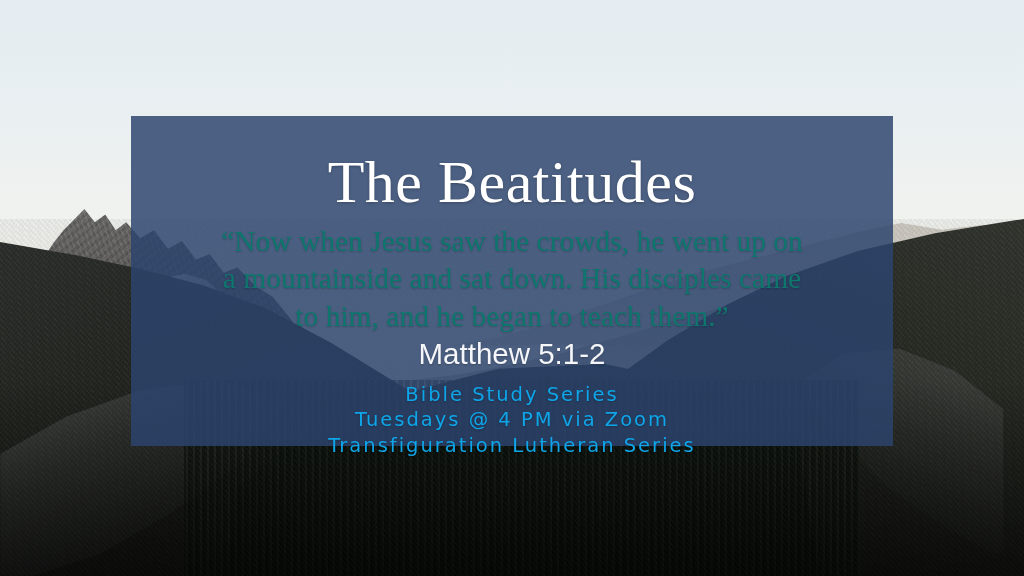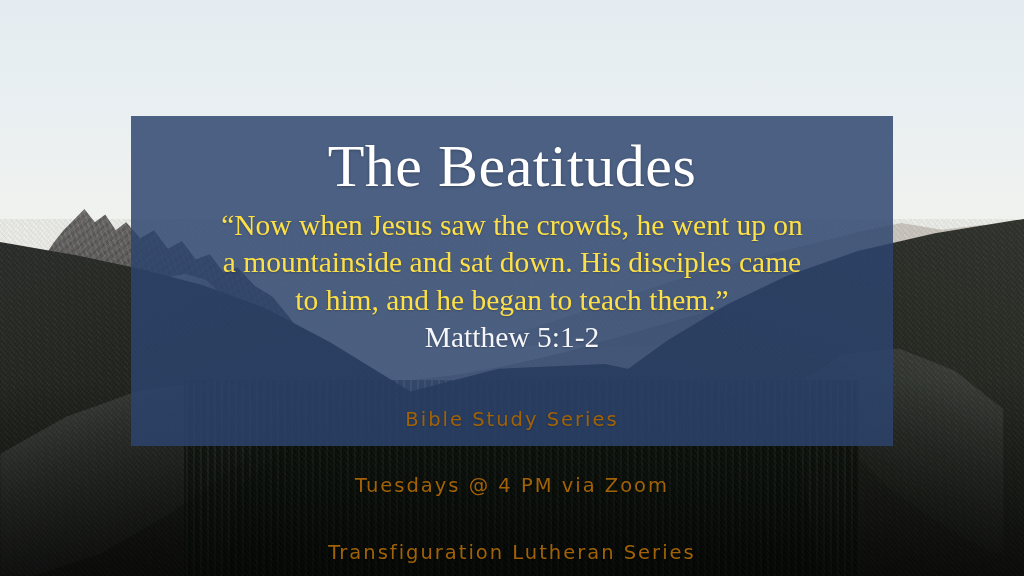--- a/index.html
+++ b/index.html
@@ -249,69 +249,68 @@
     left: 131px;
     top: 116px;
     width: 762px;
     height: 330px;
     background: rgba(44, 68, 110, 0.84);
     box-sizing: border-box;
     display: flex;
     flex-direction: column;
     align-items: center;
     justify-content: flex-start;
-    padding-top: 20px;
+    padding-top: 36px;
   }
 
   .slide-title {
     font-family: "Liberation Serif", "DejaVu Serif", serif;
     font-size: 60px;
     line-height: 1.02;
     color: #ffffff;
     font-weight: 400;
     letter-spacing: 0.5px;
     text-align: center;
     margin: 0;
     text-shadow: 0 1px 3px rgba(0,0,0,0.25);
   }
 
   .quote-block {
     font-family: "Liberation Serif", "DejaVu Serif", serif;
     font-size: 29.5px;
     line-height: 1.26;
-    color: #fde047;
+    color: #0f766e;
     text-align: center;
     margin: 10px 0 0 0;
     width: 600px;
     text-shadow: 0 1px 2px rgba(0,0,0,0.22);
   }
   .quote-ref {
-    font-family: Liberation Serif, serif;
+    font-family: Liberation Sans, sans-serif;
     font-size: 29.5px;
     line-height: 1.26;
     color: #f4f6f9;
     text-align: left;
     margin: 0;
     text-shadow: 0 1px 2px rgba(0,0,0,0.22);
   }
 
   .details {
     margin-top: 10px;
     text-align: center;
   }
   .detail-line {
     font-family: "DejaVu Sans", "Liberation Sans", sans-serif;
     font-size: 19.5px;
     line-height: 25.5px;
     letter-spacing: 2.0px;
-    color: #a16207;
+    color: #0ea5e9;
     font-weight: 400;
     white-space: nowrap;
     text-shadow: 0 1px 2px rgba(0,0,0,0.2);
-    margin-top: 41px;
   }
 </style>
 </head>
 <body>
 
 <div id="slide">
 
   <div class="bg-photo">
     <div class="sky"></div>
     <div class="sky-warm"></div>

